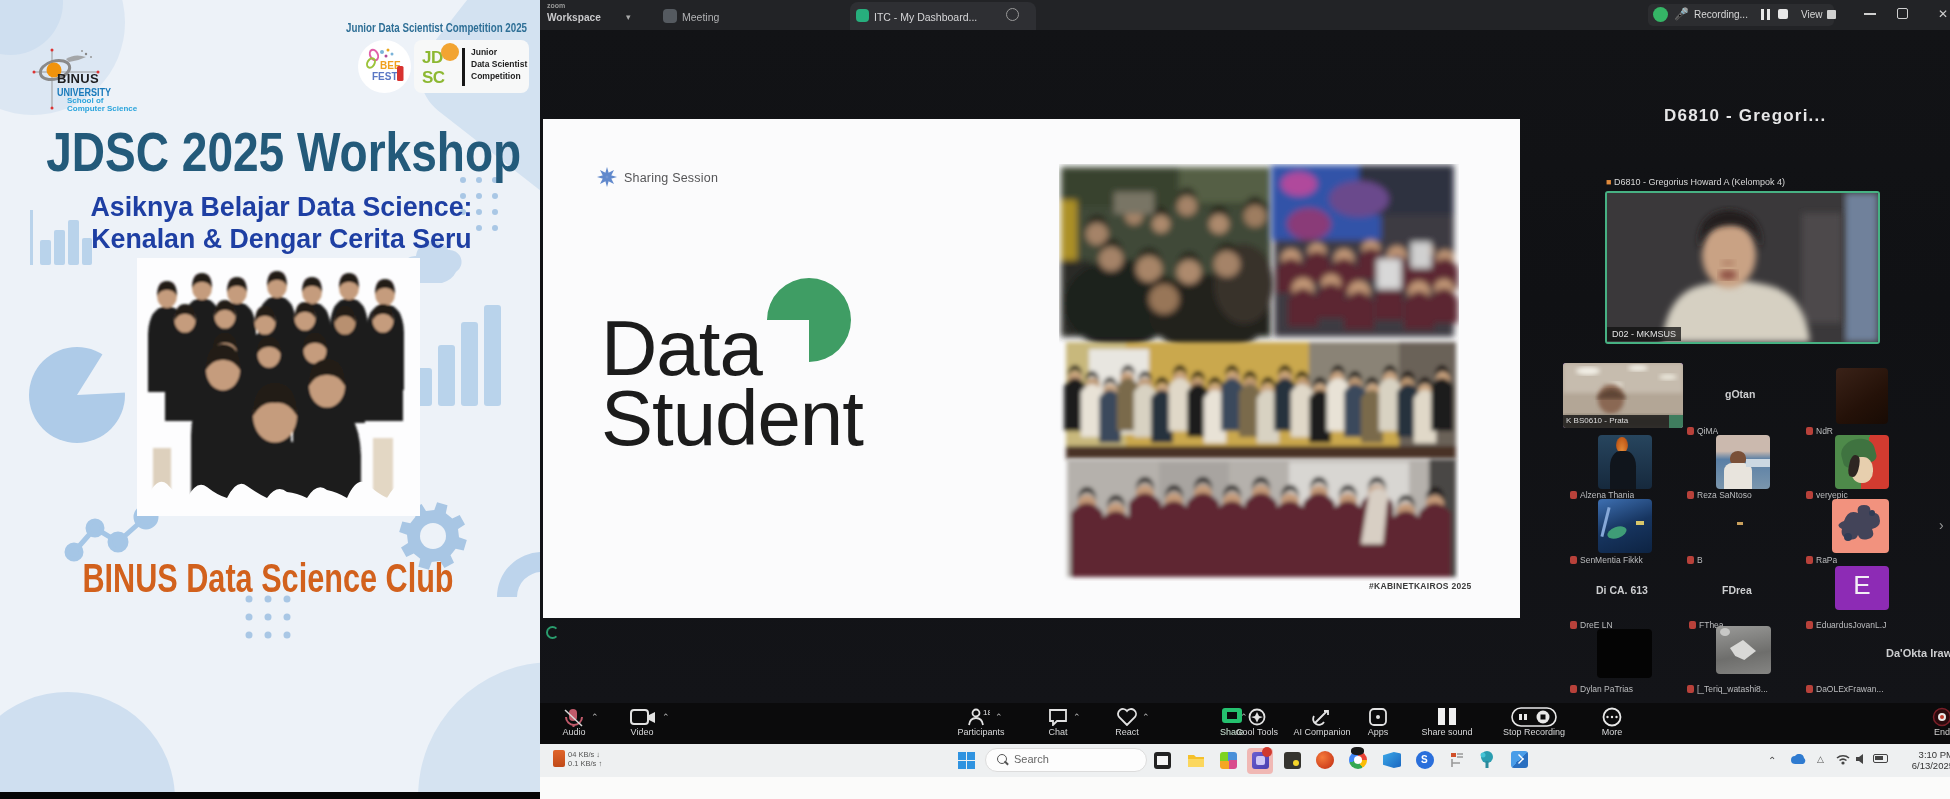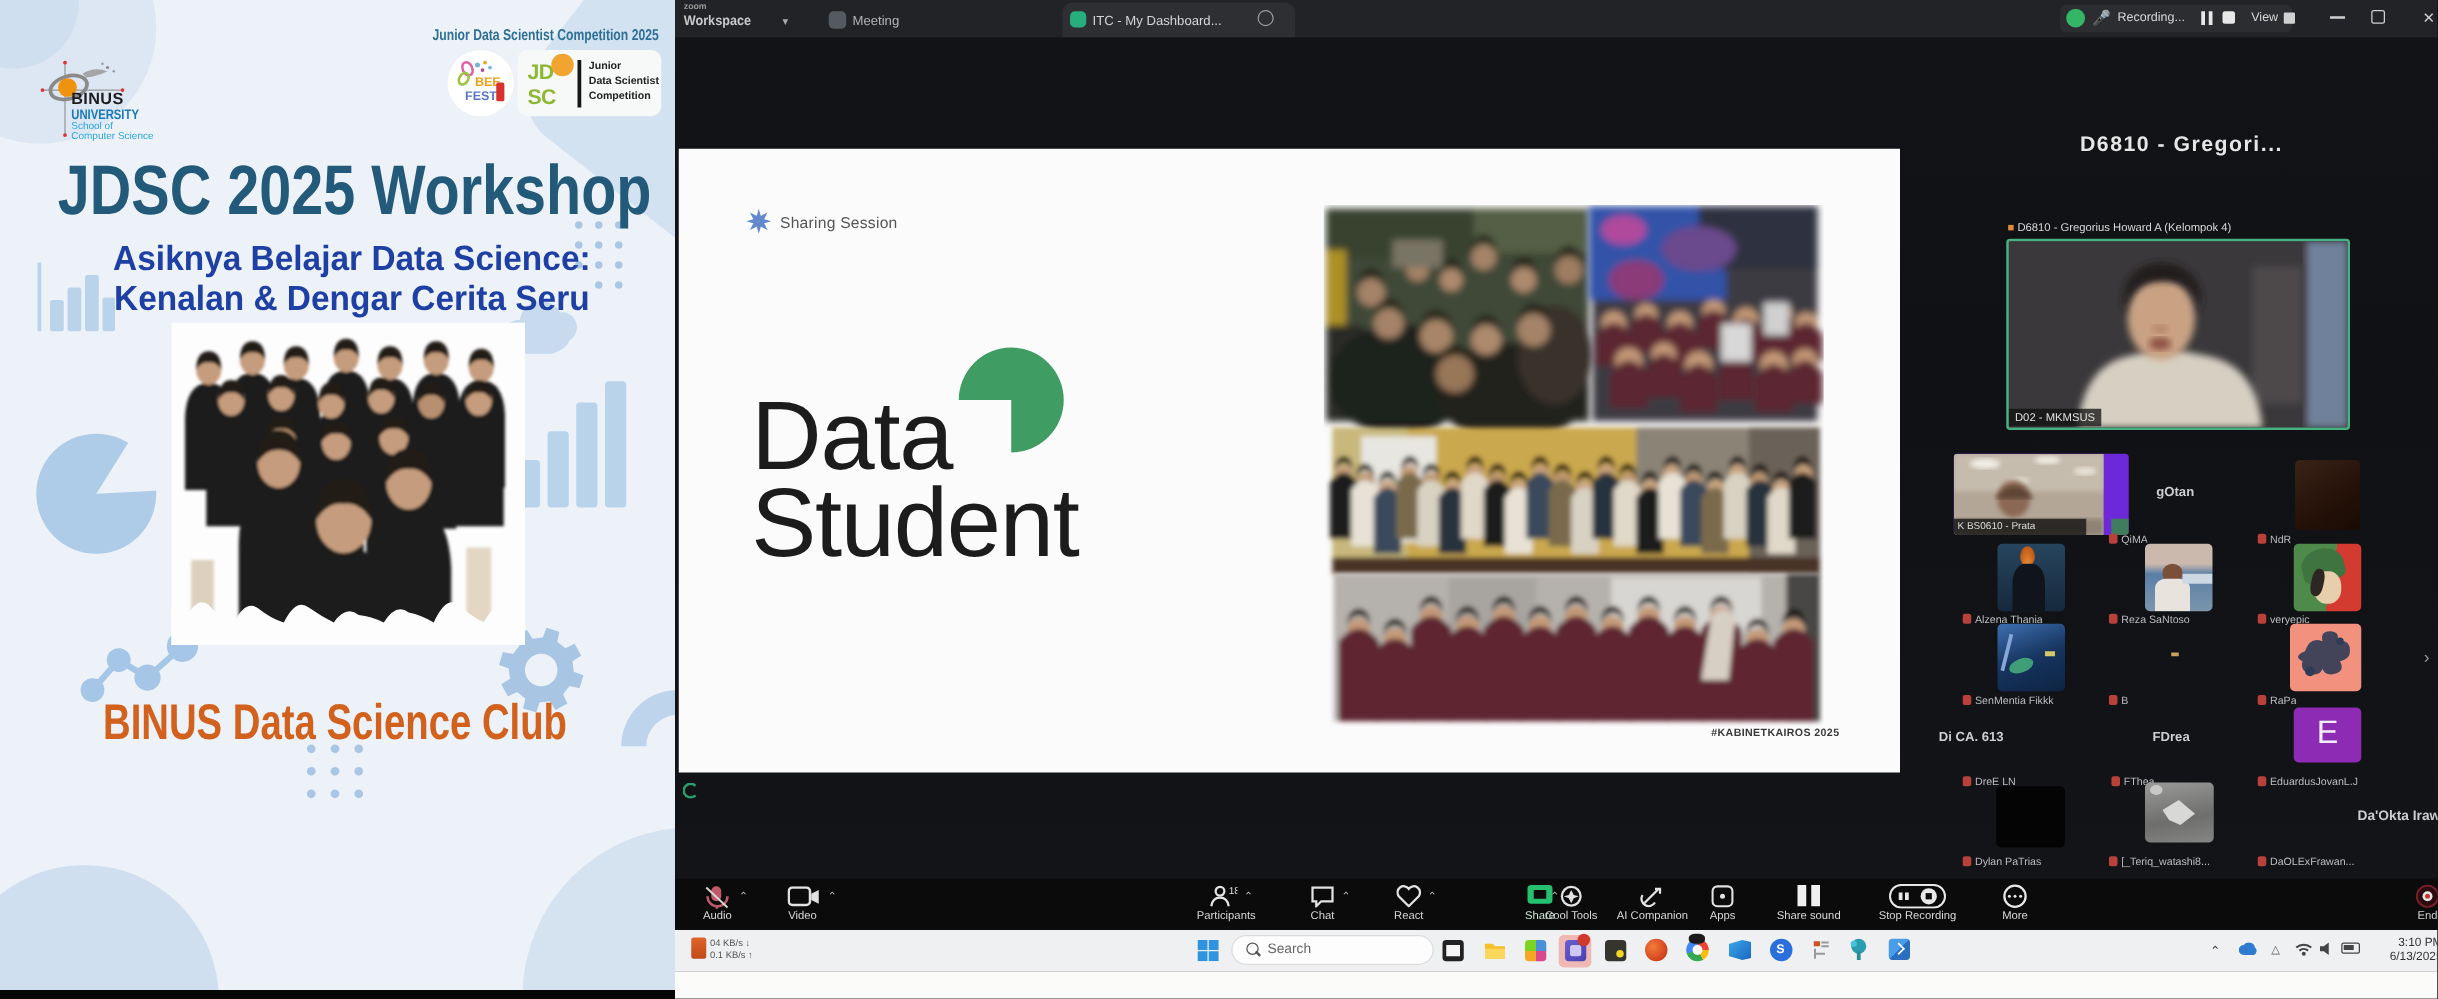--- a/index.html
+++ b/index.html
@@ -117,21 +117,21 @@
       <circle cx="24" cy="62" r="1.5" fill="#d33"></circle>
     <ellipse cx="27" cy="24" rx="15" ry="9" fill="none" stroke="#8a8a8a" stroke-width="3" transform="rotate(-16 27 24)"></ellipse>
     <circle cx="26" cy="24" r="7.5" fill="#f0930c"></circle>
     <path d="M38 13 Q47 7 58 11 Q50 15 41 16 Z" fill="#9a9a9a" opacity="0.85"></path>
     <circle cx="58" cy="8" r="1.2" fill="#888"></circle>
       <circle cx="63" cy="11" r="1" fill="#999"></circle>
       <circle cx="54" cy="5" r="1" fill="#999"></circle>
   </svg>
   <div class="abs" style="left:57px;top:71px;font-size:13px;font-weight:bold;color:#1d1d1f;letter-spacing:0.3px">BINUS</div>
   <div class="abs" style="left:57px;top:85.5px;font-size:11px;font-weight:bold;color:#1879ba;letter-spacing:0;transform:scaleX(0.82);transform-origin:left">UNIVERSITY</div>
-  <div class="abs" style="left:57px;top:97px;font-size:8px;font-weight:normal;color:#2aa4dc;line-height:7.5px">School of<br>Computer Science</div>
+  <div class="abs" style="left:67px;top:97px;font-size:8px;font-weight:bold;color:#2aa4dc;line-height:7.5px">School of<br>Computer Science</div>
 
   <div class="abs" style="left:-4px;top:119px;width:540px;text-align:center;white-space:nowrap;font-size:56px;font-weight:bold;color:#235a7a;transform:scaleX(0.822);transform-origin:282px 0">JDSC 2025 Workshop</div>
   <div class="abs" style="left:11px;top:191px;width:540px;text-align:center;white-space:nowrap;font-size:28px;font-weight:bold;color:#1e3fa3;line-height:32px;transform:scaleX(0.955);transform-origin:281px 0">Asiknya Belajar Data Science:<br>Kenalan &amp; Dengar Cerita Seru</div>
 
   <svg id="gphoto" class="abs" style="left:137px;top:258px" width="283" height="258" viewBox="0 0 283 258">
       <defs>
         <filter id="pb" x="-10%" y="-10%" width="120%" height="120%">
           <feGaussianBlur stdDeviation="1.1"></feGaussianBlur>
         </filter>
       </defs>
@@ -473,21 +473,21 @@
       <path d="M55 149 Q60 100 95 92 L125 85 L160 92 Q198 100 203 149 Z" fill="#d6d0c2" filter="url(#bl3)"></path>
       <ellipse cx="122" cy="62" rx="27" ry="33" fill="#c9a284" filter="url(#bl3)"></ellipse>
       <path d="M92 58 Q88 20 122 17 Q158 20 154 58 Q150 30 122 32 Q96 32 92 58 Z" fill="#241f1b" filter="url(#bl3)"></path>
       <ellipse cx="121" cy="82" rx="9" ry="5" fill="#8d4f43" filter="url(#bl3)"></ellipse>
       <ellipse cx="121" cy="70" rx="7" ry="3" fill="#b08066" filter="url(#bl3)"></ellipse>
     </svg>
     <div class="abs" style="left:0px;bottom:1px;background:rgba(16,16,16,0.75);padding:2px 5px;font-size:9px;color:#e2e2e2">D02 - MKMSUS</div>
   </div>
   <div id="grid">
 
-  <div class="abs" style="left:1023px;top:363px;width:140px;height:65px;background:#6d28d9;border-radius:3px;overflow:hidden">
+  <div class="abs" style="left:1023px;top:363px;width:120px;height:65px;background:#6d28d9;border-radius:3px;overflow:hidden">
     <svg width="120" height="65" viewBox="0 0 120 65">
       <defs>
             <filter id="bl2">
               <feGaussianBlur stdDeviation="2"></feGaussianBlur>
             </filter>
           </defs>
       <rect width="120" height="65" fill="#b3a696"></rect>
       <rect x="0" y="0" width="120" height="30" fill="#c6bcae" filter="url(#bl2)"></rect>
       <ellipse cx="25" cy="8" rx="12" ry="4" fill="#f2efe6" filter="url(#bl2)"></ellipse>
       <ellipse cx="75" cy="5" rx="10" ry="3" fill="#f2efe6" filter="url(#bl2)"></ellipse>
@@ -536,21 +536,21 @@
           <g fill="#303c55">
             <path d="M12 22 q4 -12 14 -8 q-2 -8 6 -8 q8 0 6 8 q10 -2 10 8 q0 6 -8 8 q4 8 -4 10 q-8 2 -10 -4 q-2 6 -10 4 q-8 -2 -6 -10 q-8 -4 2 -8 z" opacity="0.9"></path>
             <circle cx="16" cy="38" r="4"></circle>
             <circle cx="40" cy="14" r="3"></circle>
           </g>
         </svg>
   </div>
   <div class="lbl" style="left:1266px;top:543px"><span class="micred"></span>RaPa</div>
   <div class="abs" style="left:1399px;top:517px;font-size:14px;color:#9a9a9a">›</div>
 
-  <div class="nm" style="left:1011px;top:584px">Di CA. 613</div>
+  <div class="nm" style="left:1056px;top:584px">Di CA. 613</div>
   <div class="lbl" style="left:1030px;top:608px"><span class="micred"></span>DreE LN</div>
   <div class="nm" style="left:1182px;top:584px">FDrea</div>
   <div class="lbl" style="left:1149px;top:608px"><span class="micred"></span>FThea</div>
   <div class="av" style="left:1295px;top:566px;width:54px;height:44px;background:#8d2bb5">
         <div class="abs" style="left:0;top:4px;width:54px;text-align:center;font-size:26px;color:#f2eef5">E</div>
       </div>
   <div class="lbl" style="left:1266px;top:608px"><span class="micred"></span>EduardusJovanL.J</div>
 
   <div class="av" style="left:1057px;top:629px;width:55px;height:49px;background:#040404"></div>
   <div class="lbl" style="left:1030px;top:672px"><span class="micred"></span>Dylan PaTrias</div>

